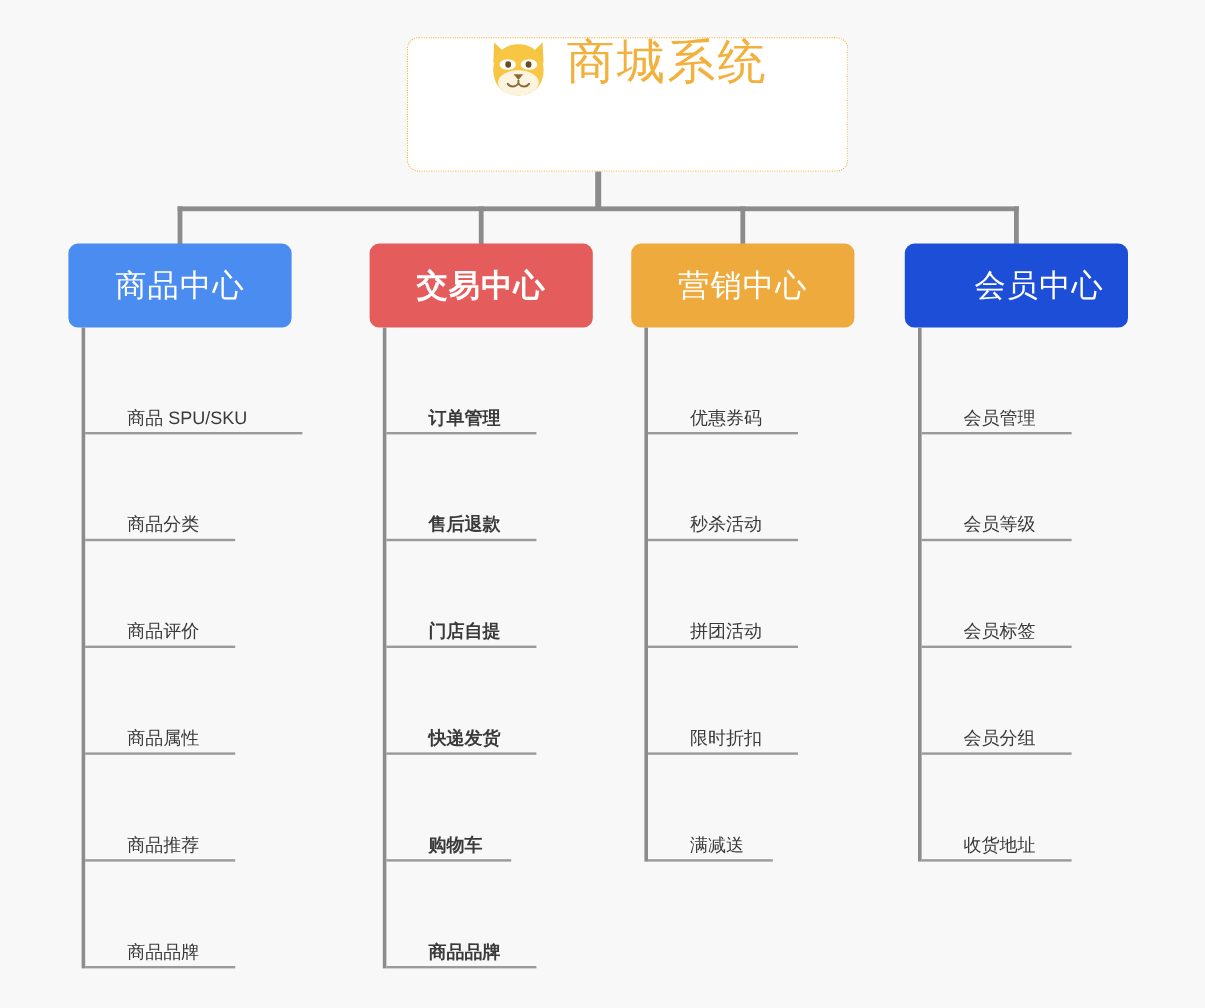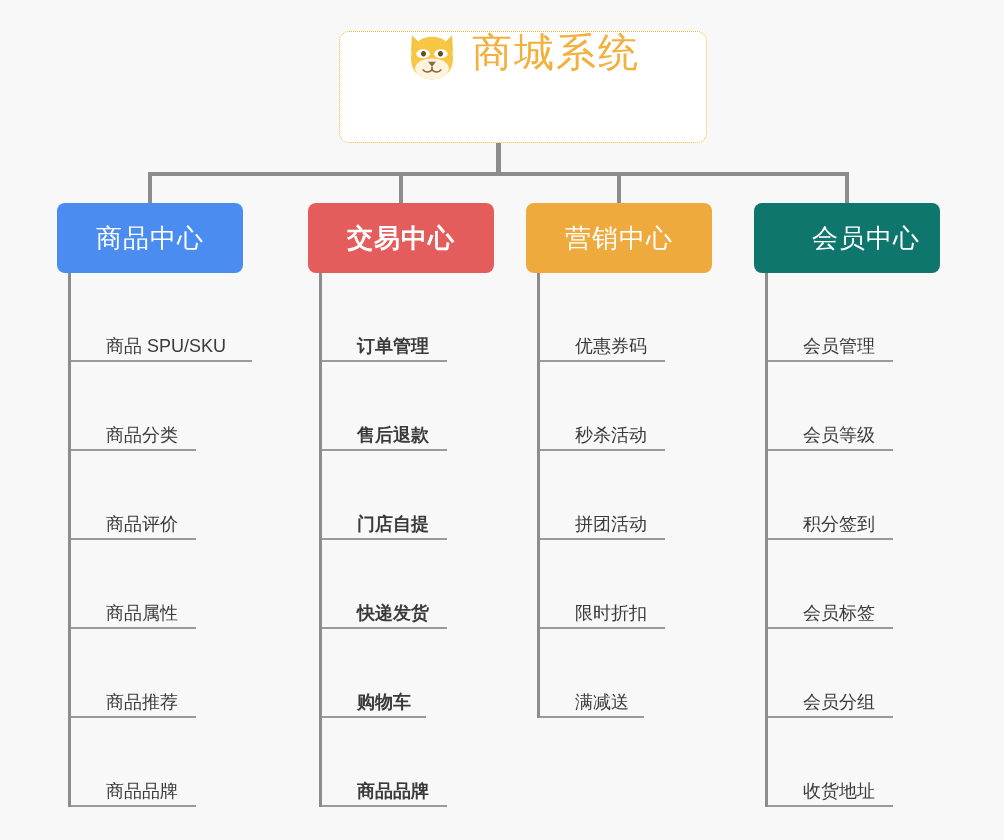--- a/index.html
+++ b/index.html
@@ -86,21 +86,21 @@
     height: 89px;
     position: relative;
     display: flex;
     align-items: flex-end;
     box-sizing: border-box;
   }
   .leaf-label {
     display: inline-block;
     margin-left: 29px;
     padding: 0 6px 5px 6px;
-    font-size: 18px;
+    font-size: 15px;
     color: #3a3a3a;
     white-space: nowrap;
     line-height: 1.1;
   }
   .leaf-underline {
     position: absolute;
     left: 0;
     bottom: 0;
     height: 2px;
     background: #9a9a9a;
@@ -219,37 +219,33 @@
           <span class="leaf-label">限时折扣</span>
           <div class="leaf-underline" style="width: 125px;"></div>
         </div>
         <div class="leaf">
           <span class="leaf-label">满减送</span>
           <div class="leaf-underline" style="width: 104px;"></div>
         </div>
       </div>
     </div>
   <div class="column" style="left:754px;">
-      <div class="cat-box" style="background: #0f766e; padding-left: 38px;">
+      <div class="cat-box" style="background: #1d4ed8; padding-left: 38px;">
         <span>会员中心</span>
       </div>
       <div class="leaf-list">
         <div class="leaf">
           <span class="leaf-label">会员管理</span>
           <div class="leaf-underline" style="width: 125px;"></div>
         </div>
         <div class="leaf">
           <span class="leaf-label">会员等级</span>
           <div class="leaf-underline" style="width: 125px;"></div>
         </div>
         <div class="leaf">
-          <span class="leaf-label">积分签到</span>
-          <div class="leaf-underline" style="width: 125px;"></div>
-        </div>
-        <div class="leaf">
           <span class="leaf-label">会员标签</span>
           <div class="leaf-underline" style="width: 125px;"></div>
         </div>
         <div class="leaf">
           <span class="leaf-label">会员分组</span>
           <div class="leaf-underline" style="width: 125px;"></div>
         </div>
         <div class="leaf">
           <span class="leaf-label">收货地址</span>
           <div class="leaf-underline" style="width: 125px;"></div>

